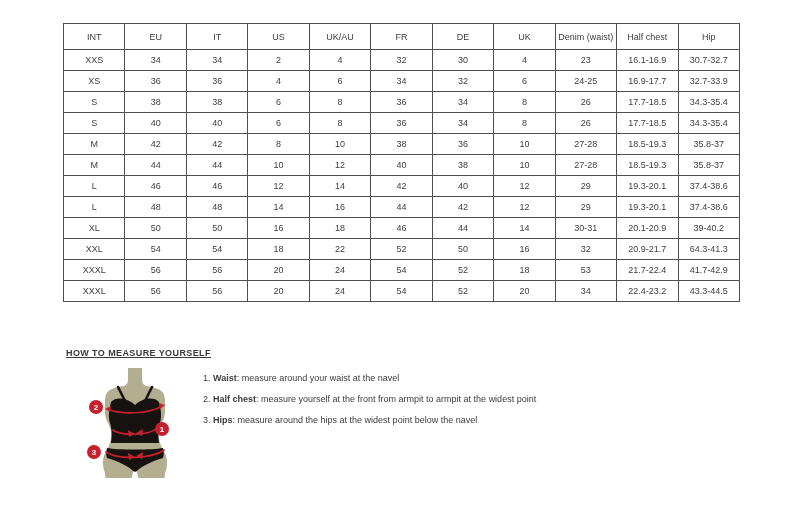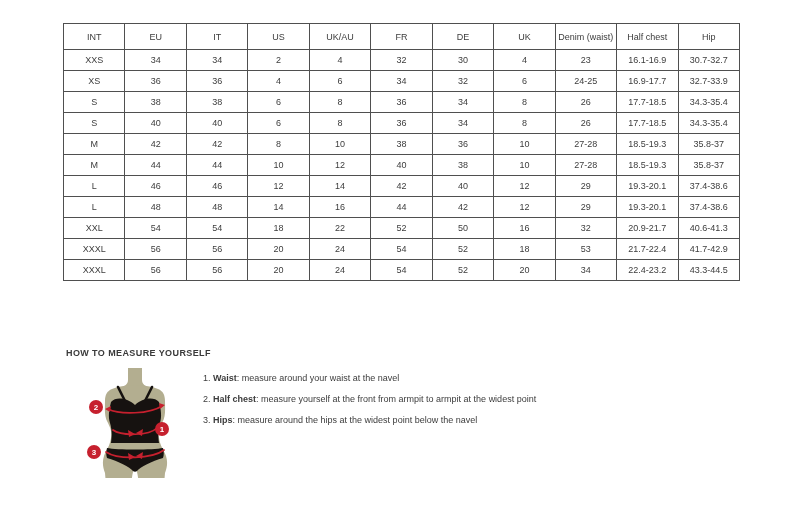--- a/index.html
+++ b/index.html
@@ -26,21 +26,21 @@
     text-align:center;vertical-align:middle;
     font-weight:400;white-space:nowrap;overflow:hidden;
   }
   .size-table th{height:26px;}
   .size-table td{height:21px;}
 
   
   .measure-heading{
     position:absolute;left:66px;top:348px;
     font-size:9px;font-weight:bold;letter-spacing:.4px;
-    color:#3a3a3a;text-transform:uppercase;
+    color:#3a3a3a;text-transform:uppercase;text-decoration:underline;
   }
   .figure-wrap{position:absolute;left:78px;top:368px;width:112px;height:130px;}
   .measure-list{position:absolute;left:178px;top:368px;}
   .measure-item{
     font-size:9px;line-height:21px;white-space:nowrap;color:var(--text-dark);margin-left:25px;
   }
   .measure-item .bold{font-weight:bold;}
 
   
   .body-fill{fill:var(--mannequin-tan);}
@@ -171,31 +171,44 @@
           <td>14</td>
           <td>16</td>
           <td>44</td>
           <td>42</td>
           <td>12</td>
           <td>29</td>
           <td>19.3-20.1</td>
           <td>37.4-38.6</td>
         </tr>
         <tr>
+          <td>XL</td>
+          <td>50</td>
+          <td>50</td>
+          <td>16</td>
+          <td>18</td>
+          <td>46</td>
+          <td>44</td>
+          <td>14</td>
+          <td>30-31</td>
+          <td>20.1-20.9</td>
+          <td>39-40.2</td>
+        </tr>
+        <tr>
           <td>XXL</td>
           <td>54</td>
           <td>54</td>
           <td>18</td>
           <td>22</td>
           <td>52</td>
           <td>50</td>
           <td>16</td>
           <td>32</td>
           <td>20.9-21.7</td>
-          <td>40.6-41.3</td>
+          <td>64.3-41.3</td>
         </tr>
         <tr>
           <td>XXXL</td>
           <td>56</td>
           <td>56</td>
           <td>20</td>
           <td>24</td>
           <td>54</td>
           <td>52</td>
           <td>18</td>

